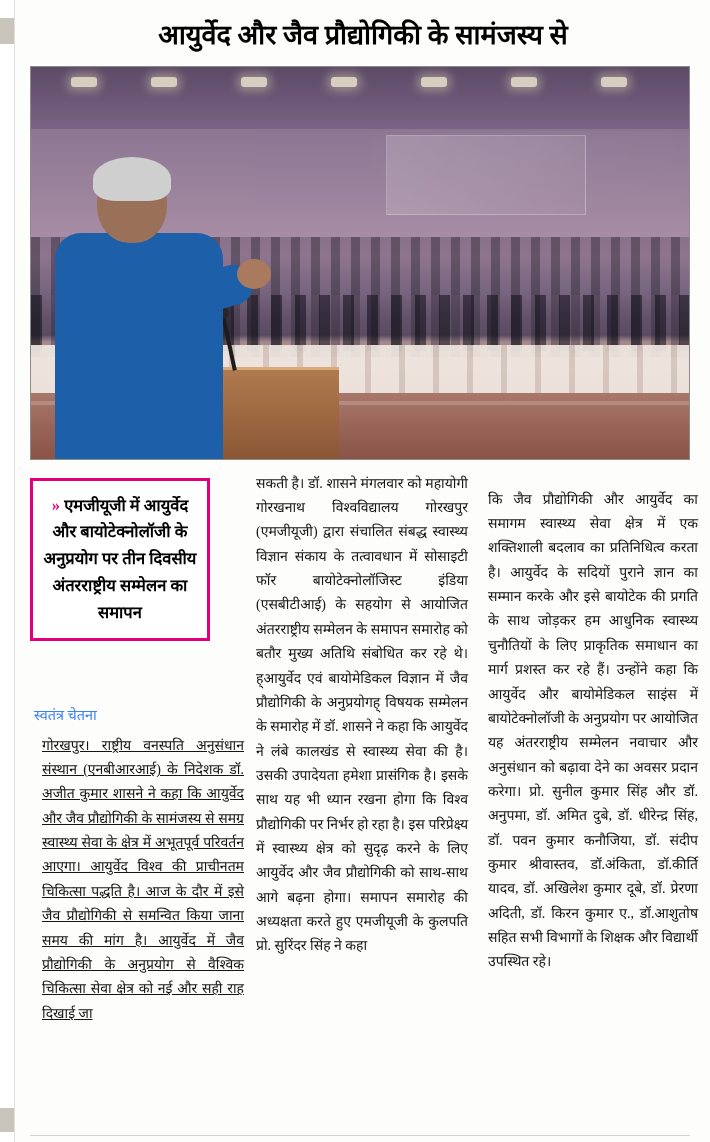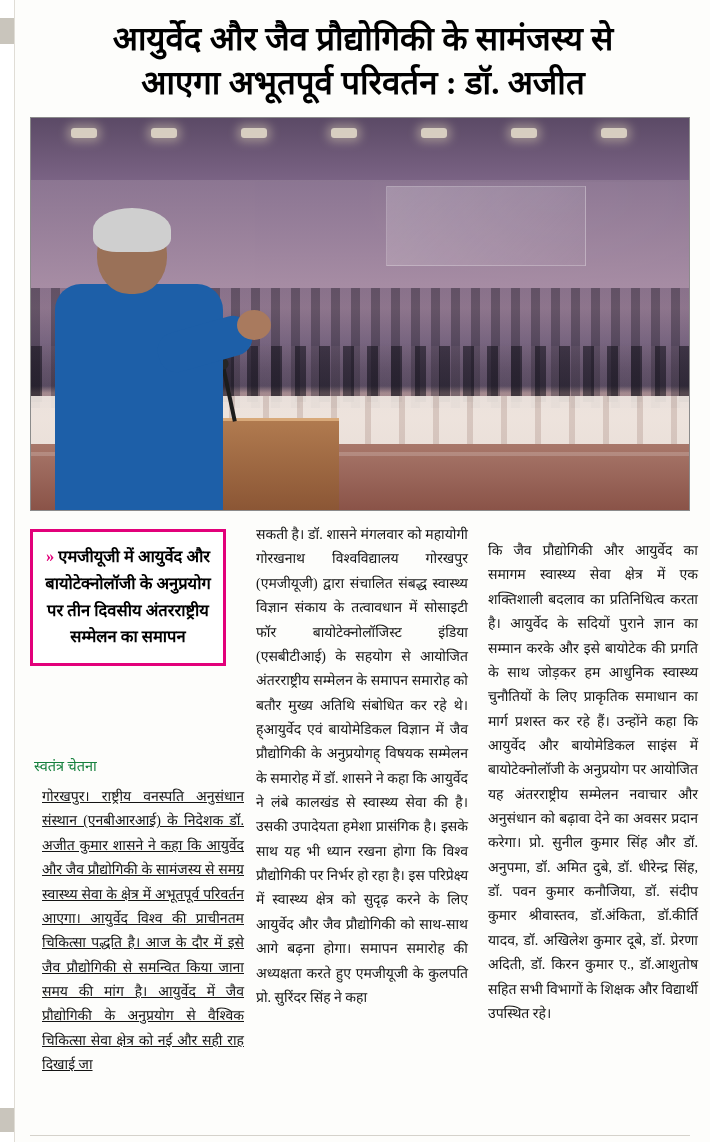--- a/index.html
+++ b/index.html
@@ -49,21 +49,21 @@
     width: 676px;
     height: 1142px;
   }
 
   
   .headline {
     margin: 18px 4px 0 10px;
     text-align: center;
     font-family: "Liberation Serif", serif;
     font-weight: bold;
-    font-size: 33px;
+    font-size: 27px;
     line-height: 1.32;
     letter-spacing: 0px;
     color: #000000;
   }
   .headline .l2 { display:block; }
 
   
   .photo-wrap {
     margin: 12px 8px 0 8px;
     border: 1px solid #8b8b8b;
@@ -184,21 +184,21 @@
     position: relative;
     margin: 12px 8px 0 8px;
     height: 604px;
   }
 
   
   .pullquote {
     position: absolute;
     left: 0;
     top: 6px;
-    width: 196px;
+    width: 180px;
     border: 3px solid #e2007a;
     padding: 12px 10px 12px 10px;
     box-sizing: border-box;
     background: #ffffff;
   }
   .pullquote .pq-text {
     font-family: "Liberation Serif", serif;
     font-weight: bold;
     font-size: 16.5px;
     line-height: 1.62;
@@ -210,21 +210,21 @@
     font-weight: bold;
   }
 
   .byline {
     position: absolute;
     left: 4px;
     top: 232px;
     width: 200px;
     font-family: "Liberation Serif", serif;
     font-size: 14.5px;
-    color: #15803d;
+    color: #3b82f6;
   }
 
   
   .col {
     position: absolute;
     top: 0;
     font-family: "Liberation Serif", serif;
     font-size: 14px;
     line-height: 1.74;
     text-align: justify;
@@ -262,21 +262,20 @@
 
   <div class="edge-stub">
     <div class="stub-line stub-a"></div>
     <div class="stub-line stub-b"></div>
   </div>
 
   <div class="content">
 
     <h1 class="headline">
       <span class="l1">आयुर्वेद और जैव प्रौद्योगिकी के सामंजस्य से</span>
-      <span class="l2">आएगा अभूतपूर्व परिवर्तन : डॉ. अजीत</span>
     </h1>
 
     <div class="photo-wrap">
       <div class="photo">
         <div class="ph-ceiling"></div>
         <div class="ph-lights">
           <span style="left:40px"></span>
             <span style="left:120px"></span>
           <span style="left:210px"></span>
             <span style="left:300px"></span>

